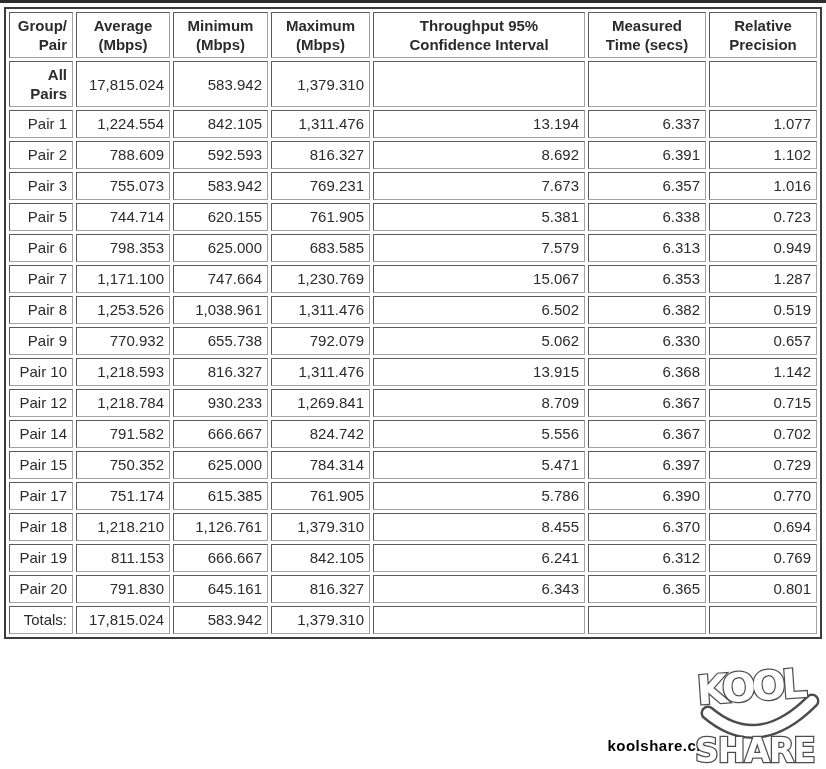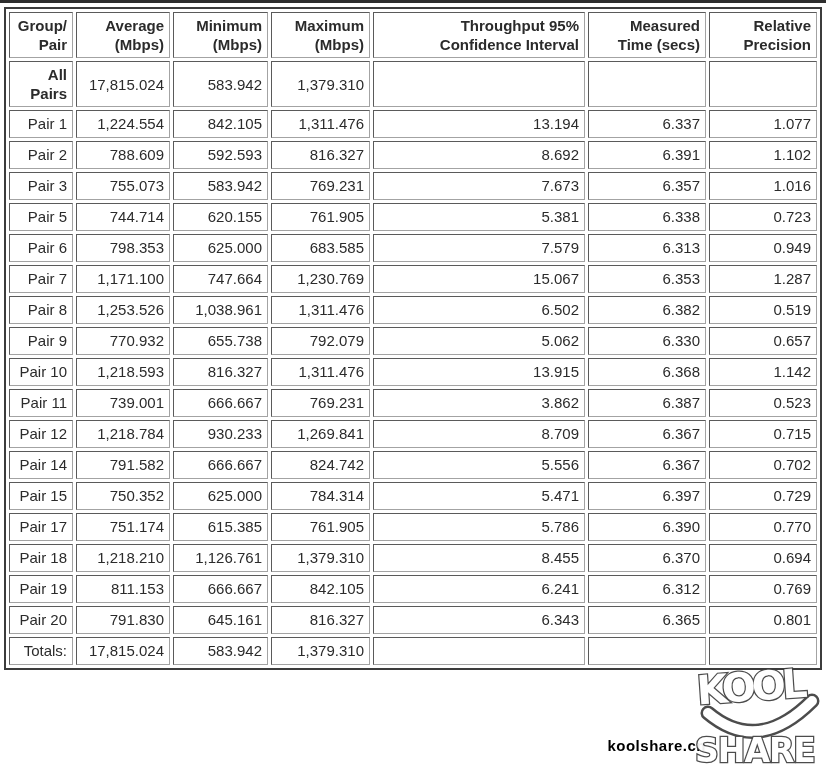--- a/index.html
+++ b/index.html
@@ -33,21 +33,20 @@
     background: #fff;
     font-size: 15px;
     padding: 2px 5px;
     overflow: hidden;
     vertical-align: middle;
   }
   th {
     font-weight: bold;
     white-space: pre-line;
     line-height: 19px;
-    text-align: right;
     padding-top: 3px; padding-bottom: 3px;
   }
   th.left { text-align: right; }
 
   td { line-height: 22px; }
   td.label { text-align: right; }
   td.num   { text-align: right; }
 
   tr.twoline td { line-height: 19px; white-space: pre-line; padding-top: 3px; padding-bottom: 3px; }
   td.bold { font-weight: bold; }
@@ -205,29 +204,20 @@
       <tr>
     <td class="label">Pair 10</td>
     <td class="num">1,218.593</td>
     <td class="num">816.327</td>
     <td class="num">1,311.476</td>
     <td class="num">13.915</td>
     <td class="num">6.368</td>
     <td class="num">1.142</td>
   </tr>
       <tr>
-    <td class="label">Pair 11</td>
-    <td class="num">739.001</td>
-    <td class="num">666.667</td>
-    <td class="num">769.231</td>
-    <td class="num">3.862</td>
-    <td class="num">6.387</td>
-    <td class="num">0.523</td>
-  </tr>
-      <tr>
     <td class="label">Pair 12</td>
     <td class="num">1,218.784</td>
     <td class="num">930.233</td>
     <td class="num">1,269.841</td>
     <td class="num">8.709</td>
     <td class="num">6.367</td>
     <td class="num">0.715</td>
   </tr>
       <tr>
     <td class="label">Pair 14</td>

